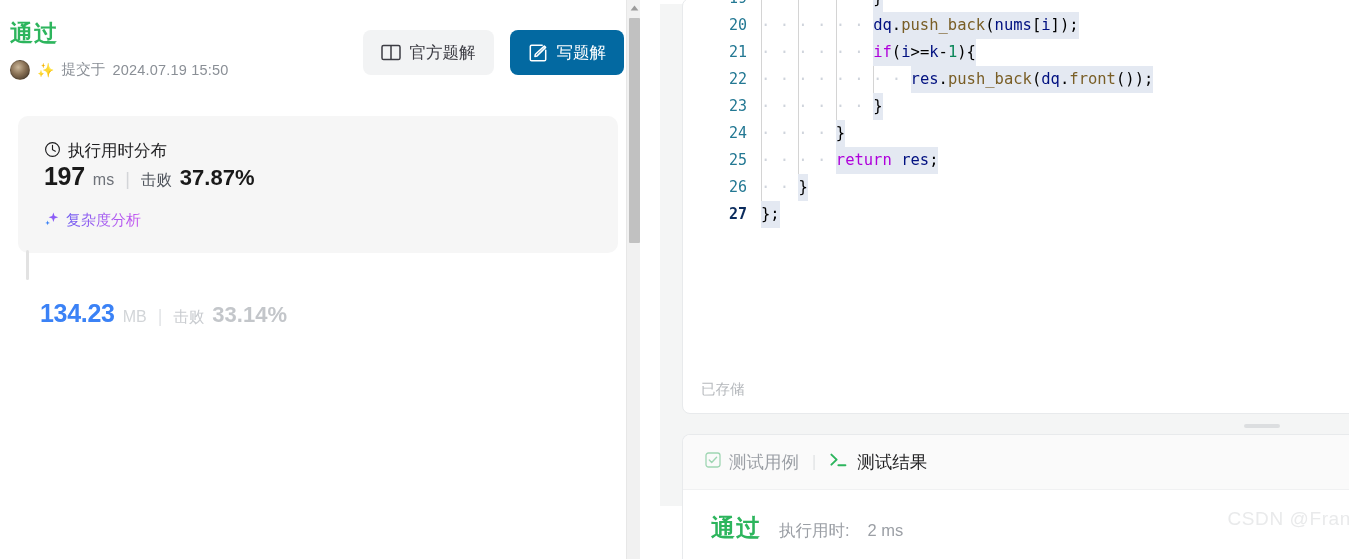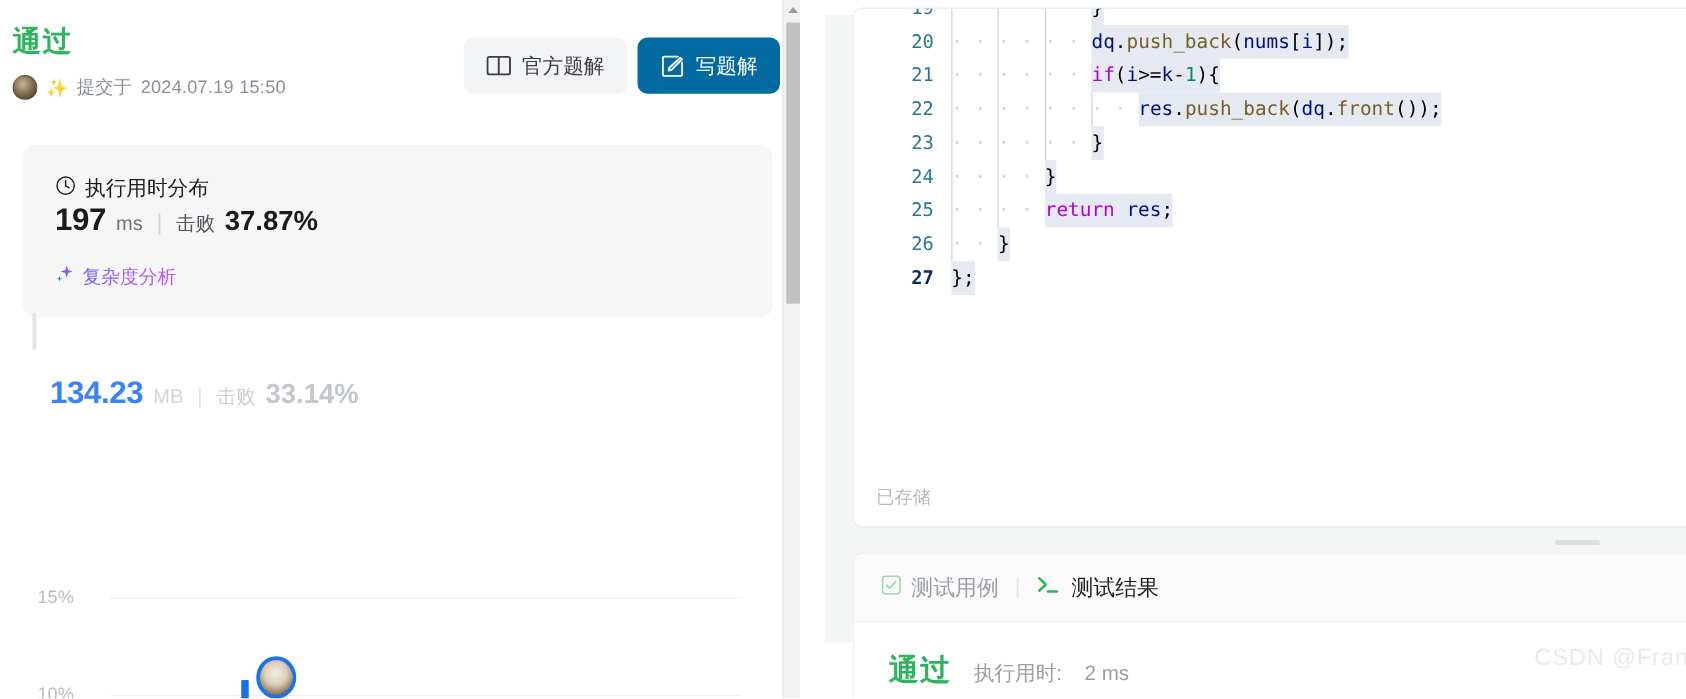--- a/index.html
+++ b/index.html
@@ -36,21 +36,21 @@
     width: 20px; height: 20px; border-radius: 50%;
     background: radial-gradient(circle at 40% 35%, #cbb79a 0%, #8a7256 45%, #3c3023 100%);
     border: 1px solid rgba(0,0,0,.15);
     flex: 0 0 auto;
   }
   .sparkle-emoji { font-size: 14px; line-height: 1; color: #f5c518; }
   .submit-time { font-size: 14.5px; color: #8a8f96; letter-spacing: .2px; }
 
   .topbar-actions {
     position: absolute; right: 16px; top: 30px;
-    display: flex; align-items: center; gap: 8px;
+    display: flex; align-items: center; gap: 16px;
   }
   .btn {
     display: inline-flex; align-items: center; gap: 9px;
     height: 45px; padding: 0 18px;
     border-radius: 8px; border: none; cursor: pointer;
     font-size: 16.5px; font-family: inherit;
   }
   .btn-ghost { background: #f2f3f4; color: #3c3c43; }
   .btn-primary { background: #0369a1; color: #ffffff; }
   .btn svg { display: block; }
@@ -147,21 +147,21 @@
     background: #c1c1c1; border-radius: 1px;
   }
   .left-scroll-thumb2 {
     position: absolute; left: 26px; top: 250px;
     width: 3px; height: 30px;
     background: #e2e2e2; border-radius: 2px;
   }
 
   
   .right-side {
-    position: absolute; left: 660px; top: 12px;
+    position: absolute; left: 660px; top: 4px;
     width: 689px; height: 502px;
     background: #f4f5f5;
     padding: 0;
   }
   .editor-panel {
     position: absolute; left: 22px; top: -6px;
     width: 700px; height: 416px;
     background: #ffffff;
     border: 1px solid #e8eaec;
     border-radius: 8px;
@@ -322,30 +322,20 @@
     <div class="mem-section">
       <div class="mem-value-row">
         <span class="mem-num">134.23</span>
         <span class="mem-unit">MB</span>
         <span class="mem-vdiv">|</span>
         <span class="mem-label">击败</span>
         <span class="mem-pct">33.14%</span>
       </div>
     </div>
 
-    <div class="chart-area">
-      <div class="chart-inner" id="chart-inner">
-        <div class="grid-line" style="top:48px;"></div>
-        <div class="y-tick" style="top:48px;">15%</div>
-        <div class="grid-line" style="top:126px;"></div>
-        <div class="y-tick" style="top:126px;">10%</div>
-        <div class="bar" style="left:193px; top:114px; height:15px;"></div>
-        <div class="avatar-marker" style="left:205px; top:95px;"></div>
-      </div>
-    </div>
 
     <div class="left-scroll">
       <div class="left-scroll-arrow">
         <svg width="9" height="6" viewBox="0 0 9 6">
             <path d="M4.5 0.6 L8.4 5.4 H0.6 Z" fill="#9b9b9b"></path>
           </svg>
       </div>
       <div class="left-scroll-thumb"></div>
     </div>
     <div class="left-scroll-thumb2" style="position:absolute; right:-10px; top:250px;"></div>

